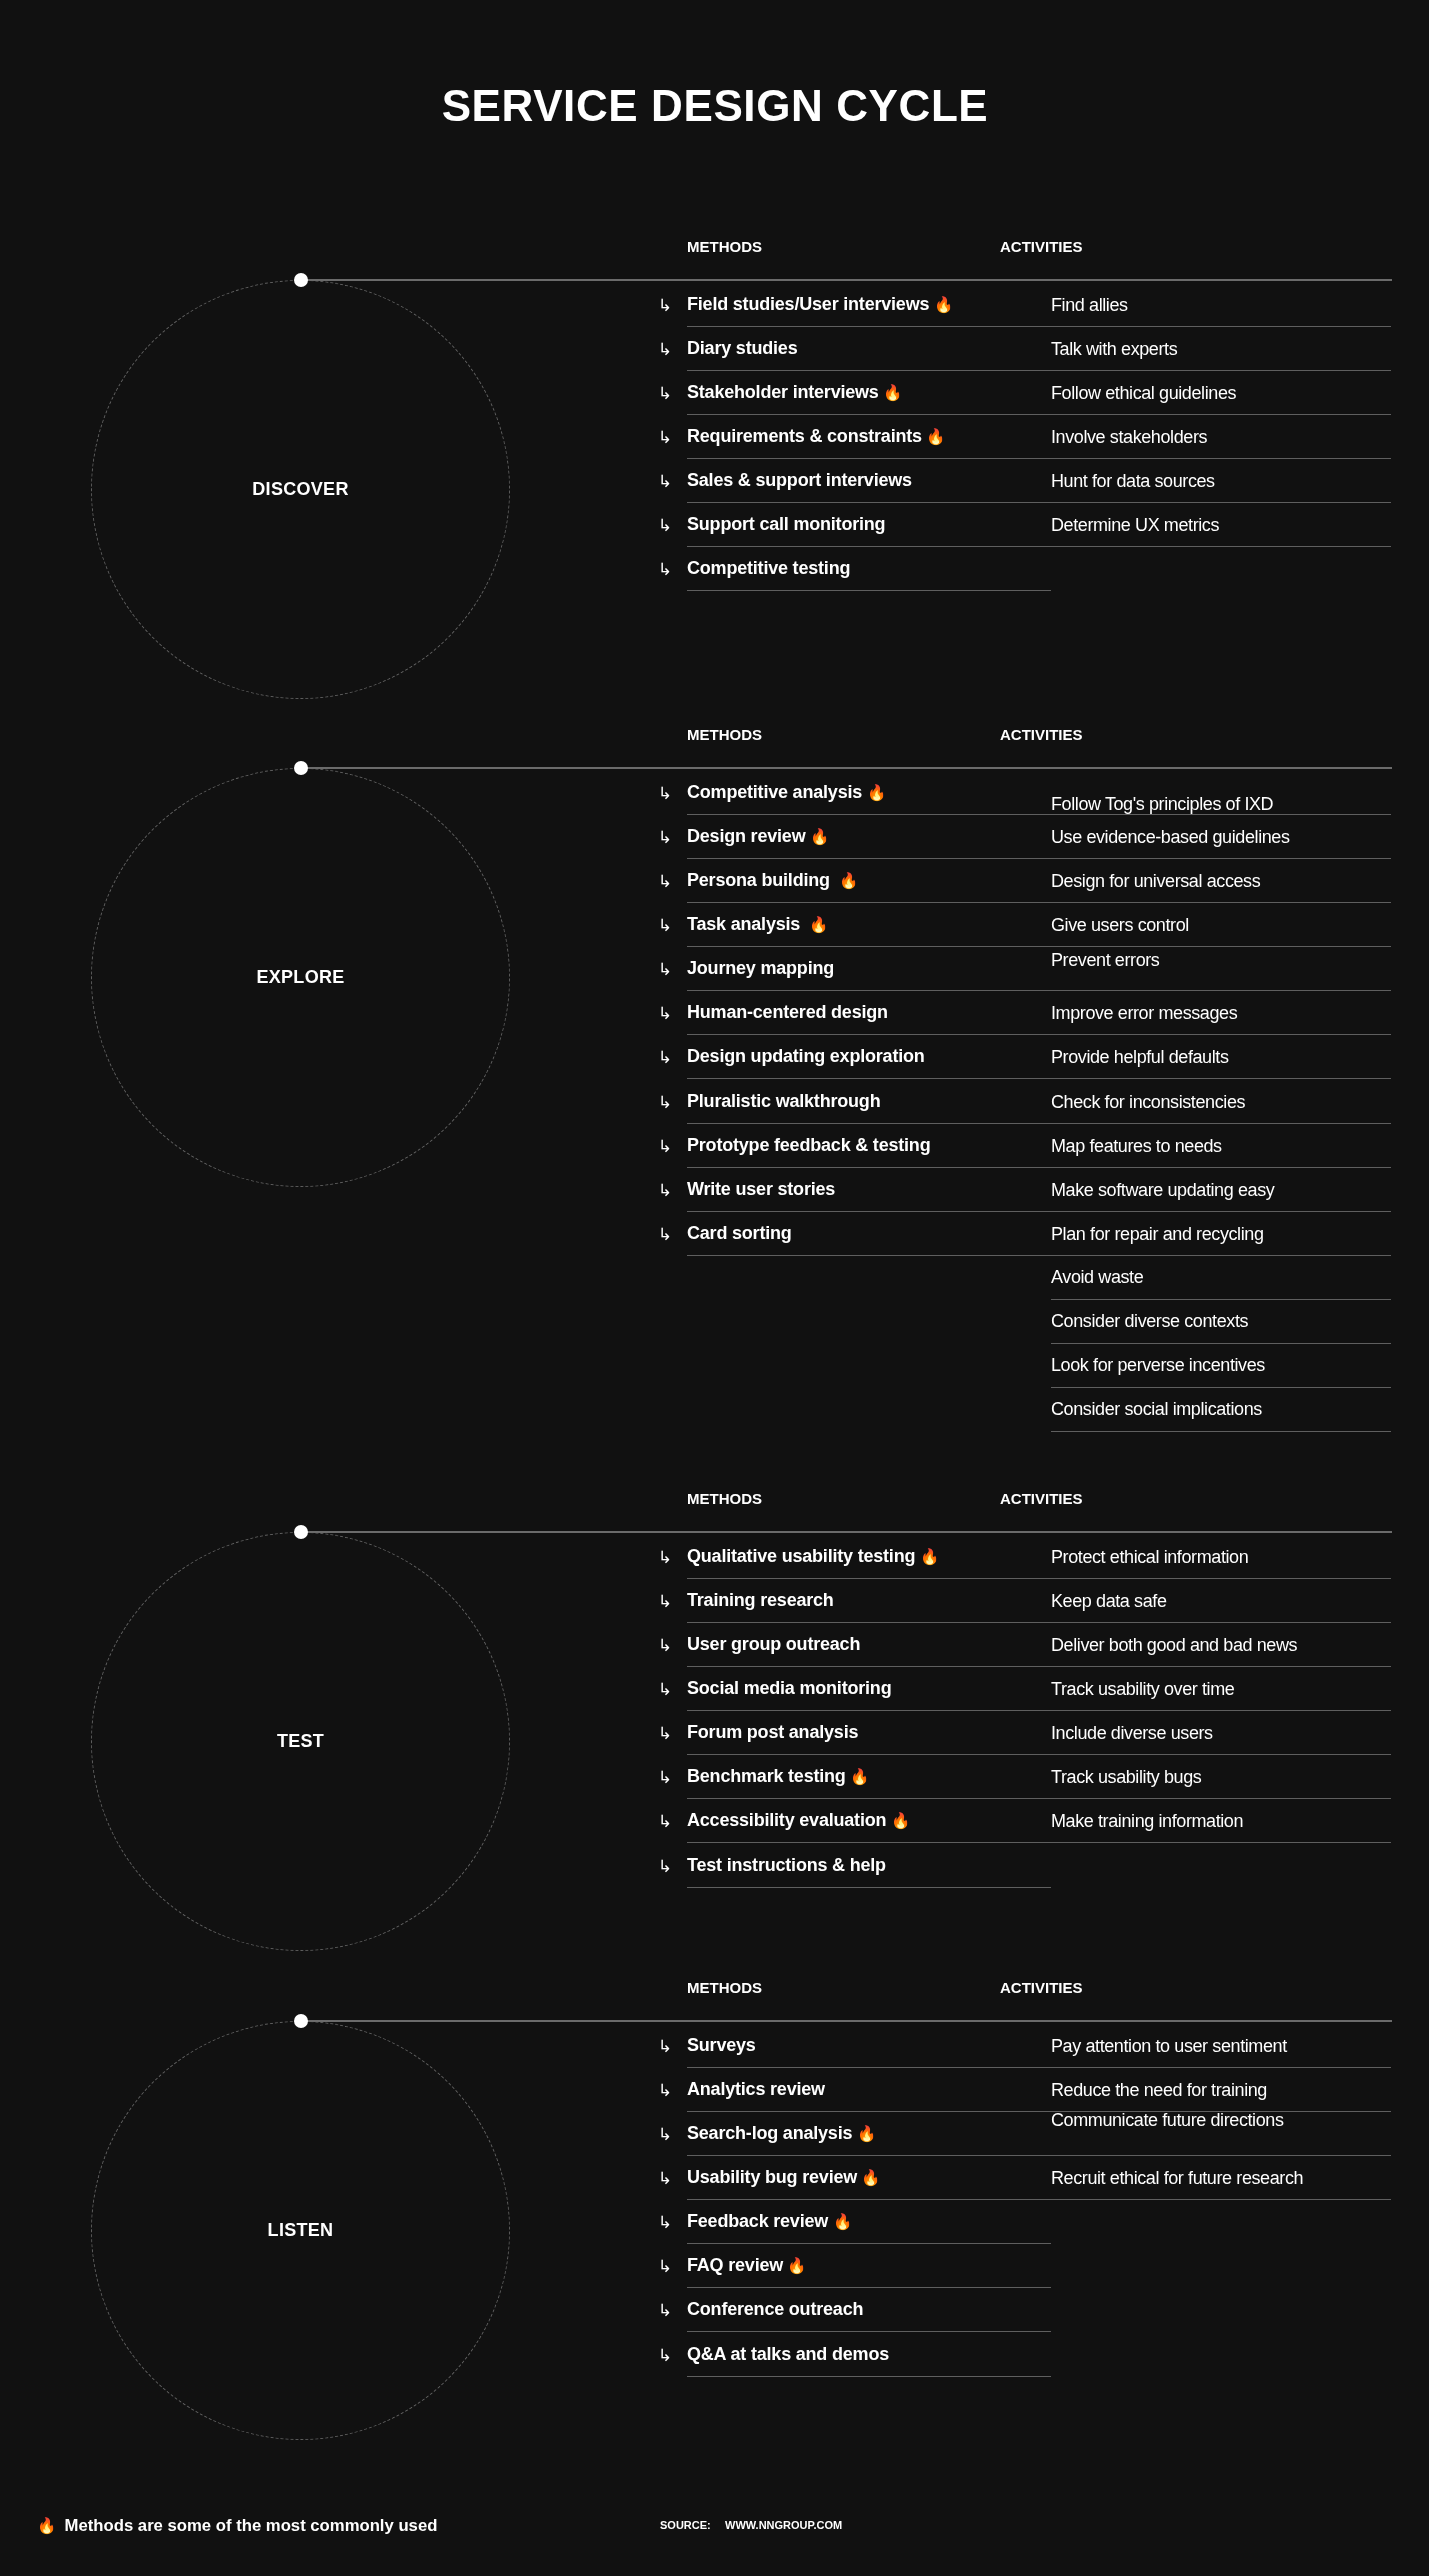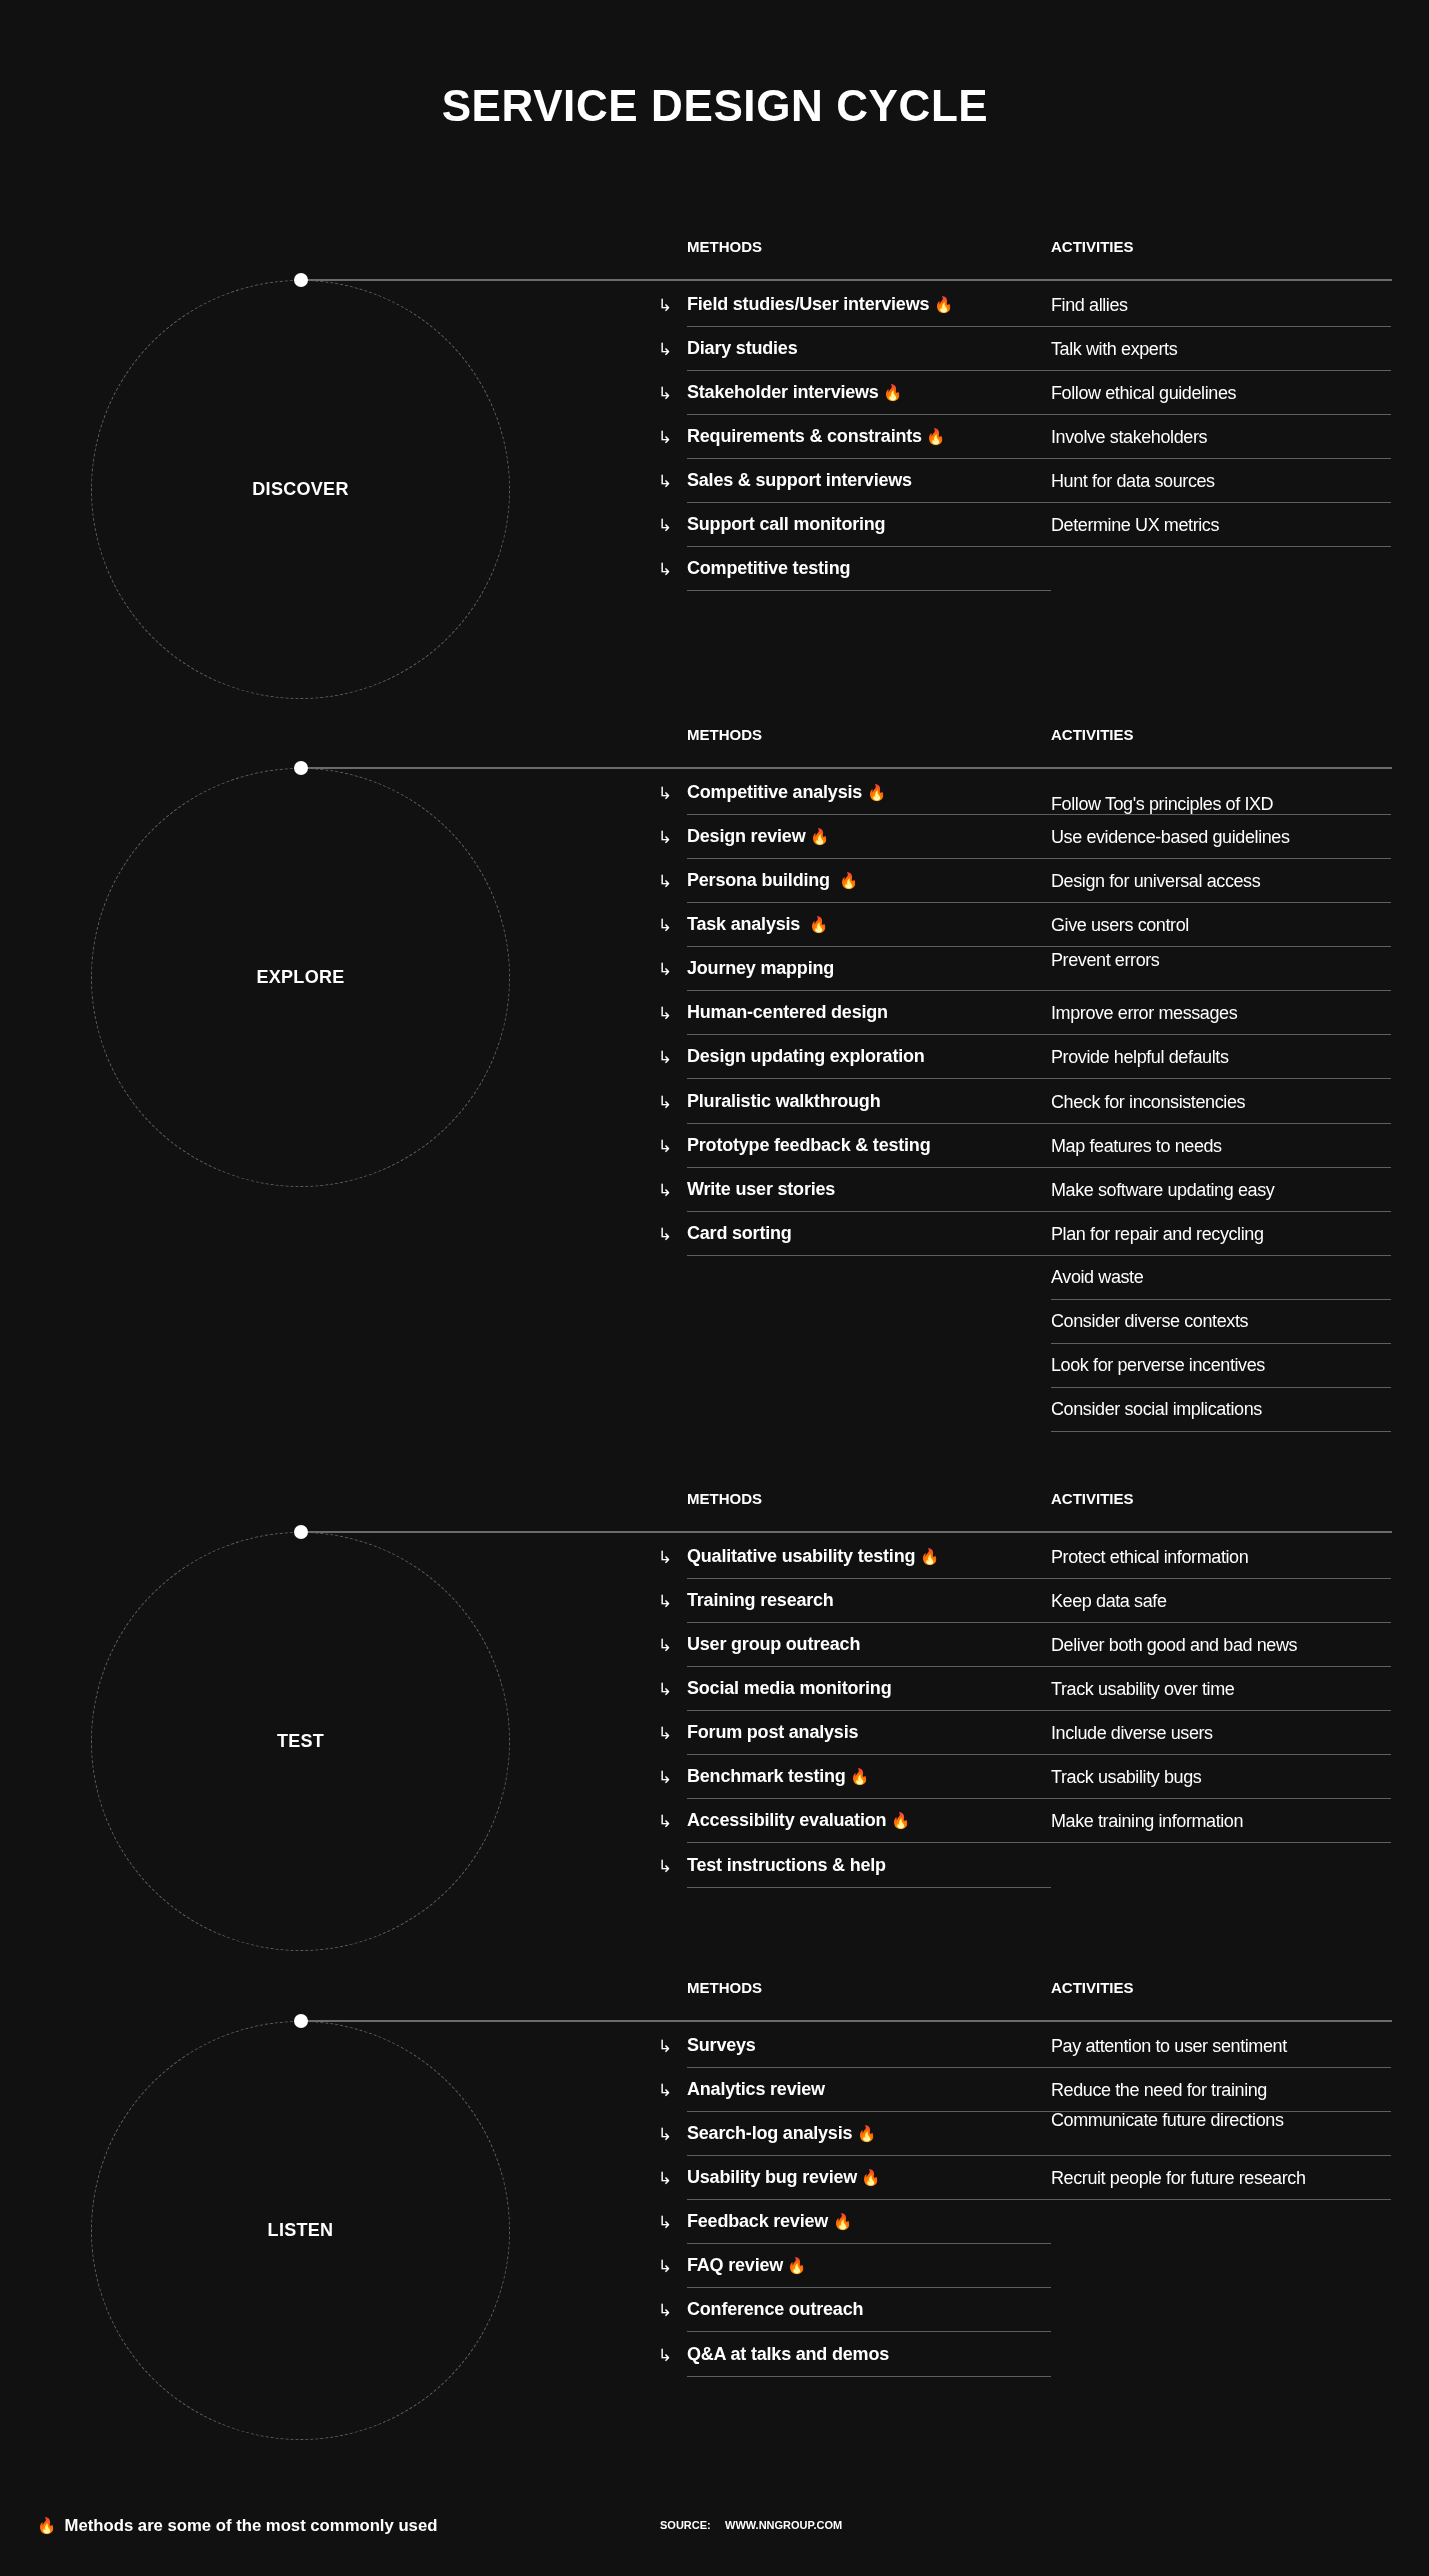--- a/index.html
+++ b/index.html
@@ -27,21 +27,21 @@
     position:absolute; left:294px; top:-7.1px; width:14.3px; height:14.3px;
     border-radius:50%; background:#fff;
   }
   .head-line {
     position:absolute; left:301px; top:-0.6px; width:1091px; height:1.8px; background:#6b6b6b;
   }
   .col-head {
     position:absolute; top:-42px; font-weight:700; font-size:15px; line-height:18px; color:#fff;
   }
   .col-head.methods { left:687px; }
-  .col-head.activities { left:1051px; }
+  .col-head.activities { left:1000px; }
   .row {
     position:absolute; height:44px; box-sizing:border-box;
     border-bottom:1.8px solid #5f5f5f;
     display:flex; align-items:center;
   }
   .m-row { left:687px; width:364px; }
   .m-row.full { width:704px; }
   .a-row { left:1051px; width:340px; }
   .m-text { font-weight:700; font-size:18px; color:#fff; white-space:pre; letter-spacing:-0.2px; }
   .a-text { font-weight:400; font-size:18px; color:#fff; white-space:pre; letter-spacing:-0.4px; }
@@ -412,21 +412,21 @@
       <div class="row a-row" style="top:3px;border-bottom:none;">
         <span class="a-text">Pay attention to user sentiment</span>
       </div>
       <div class="row a-row" style="top:47px;border-bottom:none;">
         <span class="a-text">Reduce the need for training</span>
       </div>
       <div class="row a-row" style="top:77px;border-bottom:none;">
         <span class="a-text">Communicate future directions</span>
       </div>
       <div class="row a-row" style="top:135px;border-bottom:none;">
-        <span class="a-text">Recruit people for future research</span>
+        <span class="a-text">Recruit ethical for future research</span>
       </div>
     </div>
   </div>
 
 <div class="footer-legend">
   <span class="fire">🔥</span>
   <span>Methods are some of the most commonly used</span>
 </div>
 <div class="footer-source">
   <span>SOURCE:</span>

